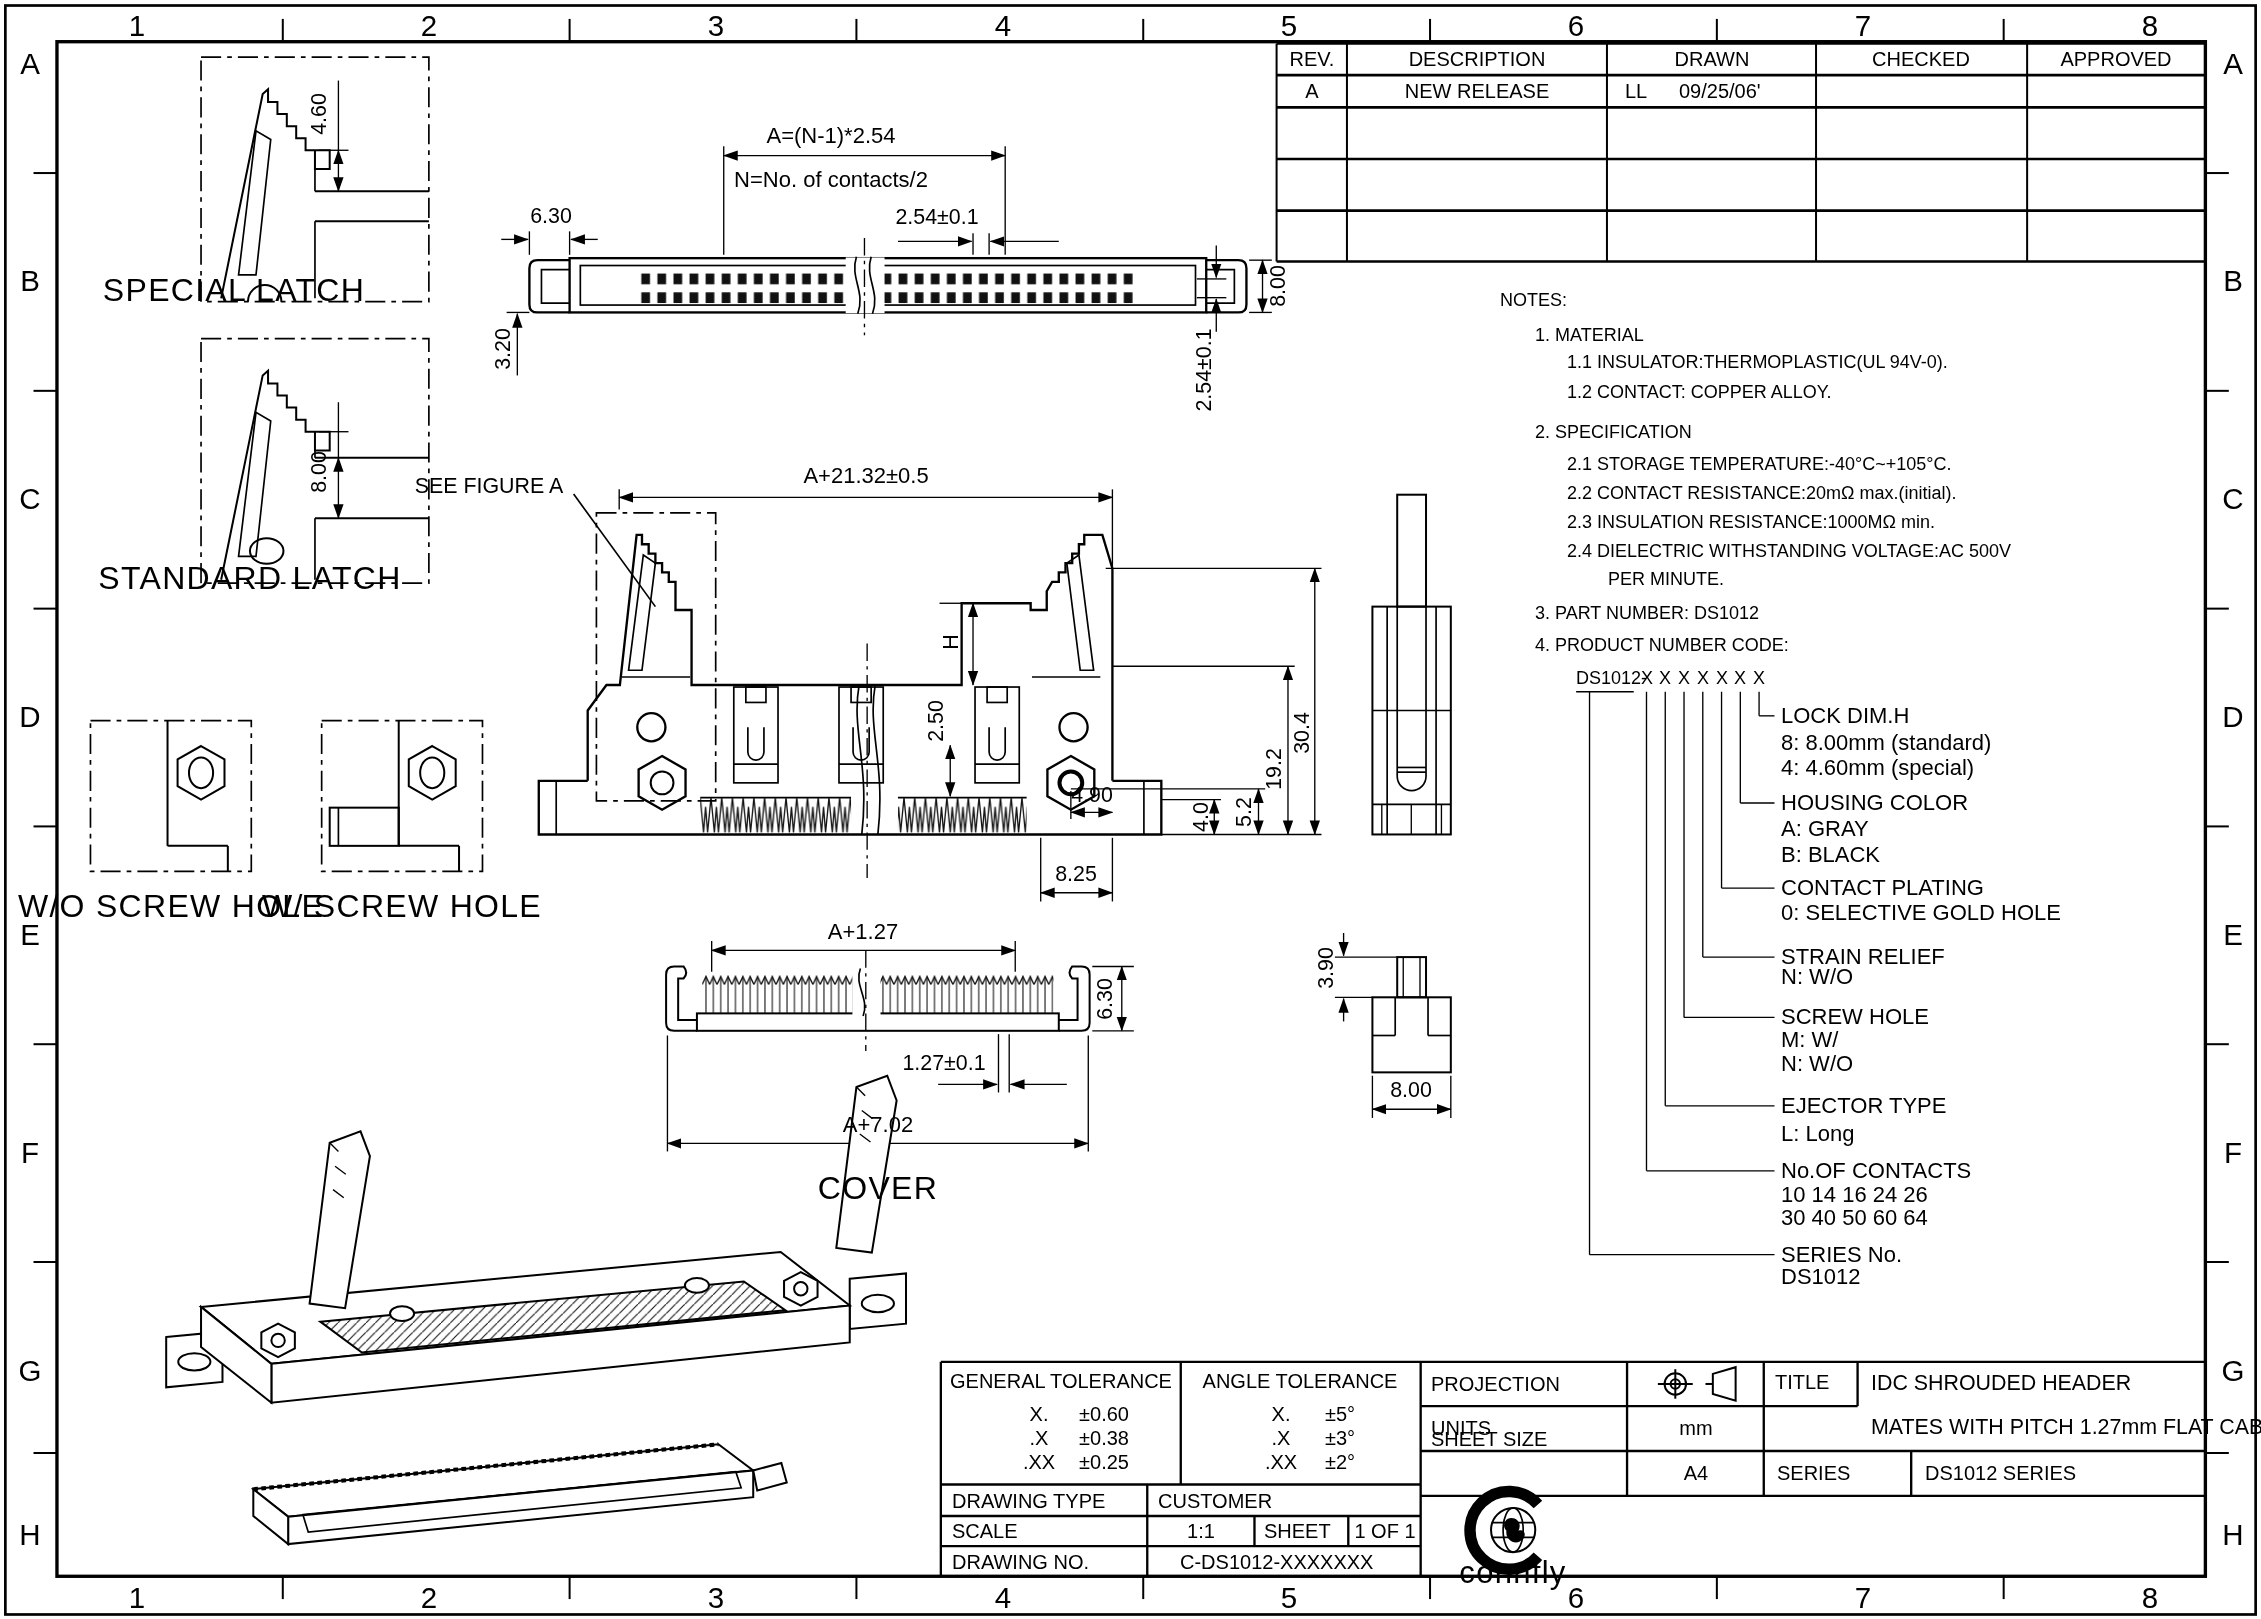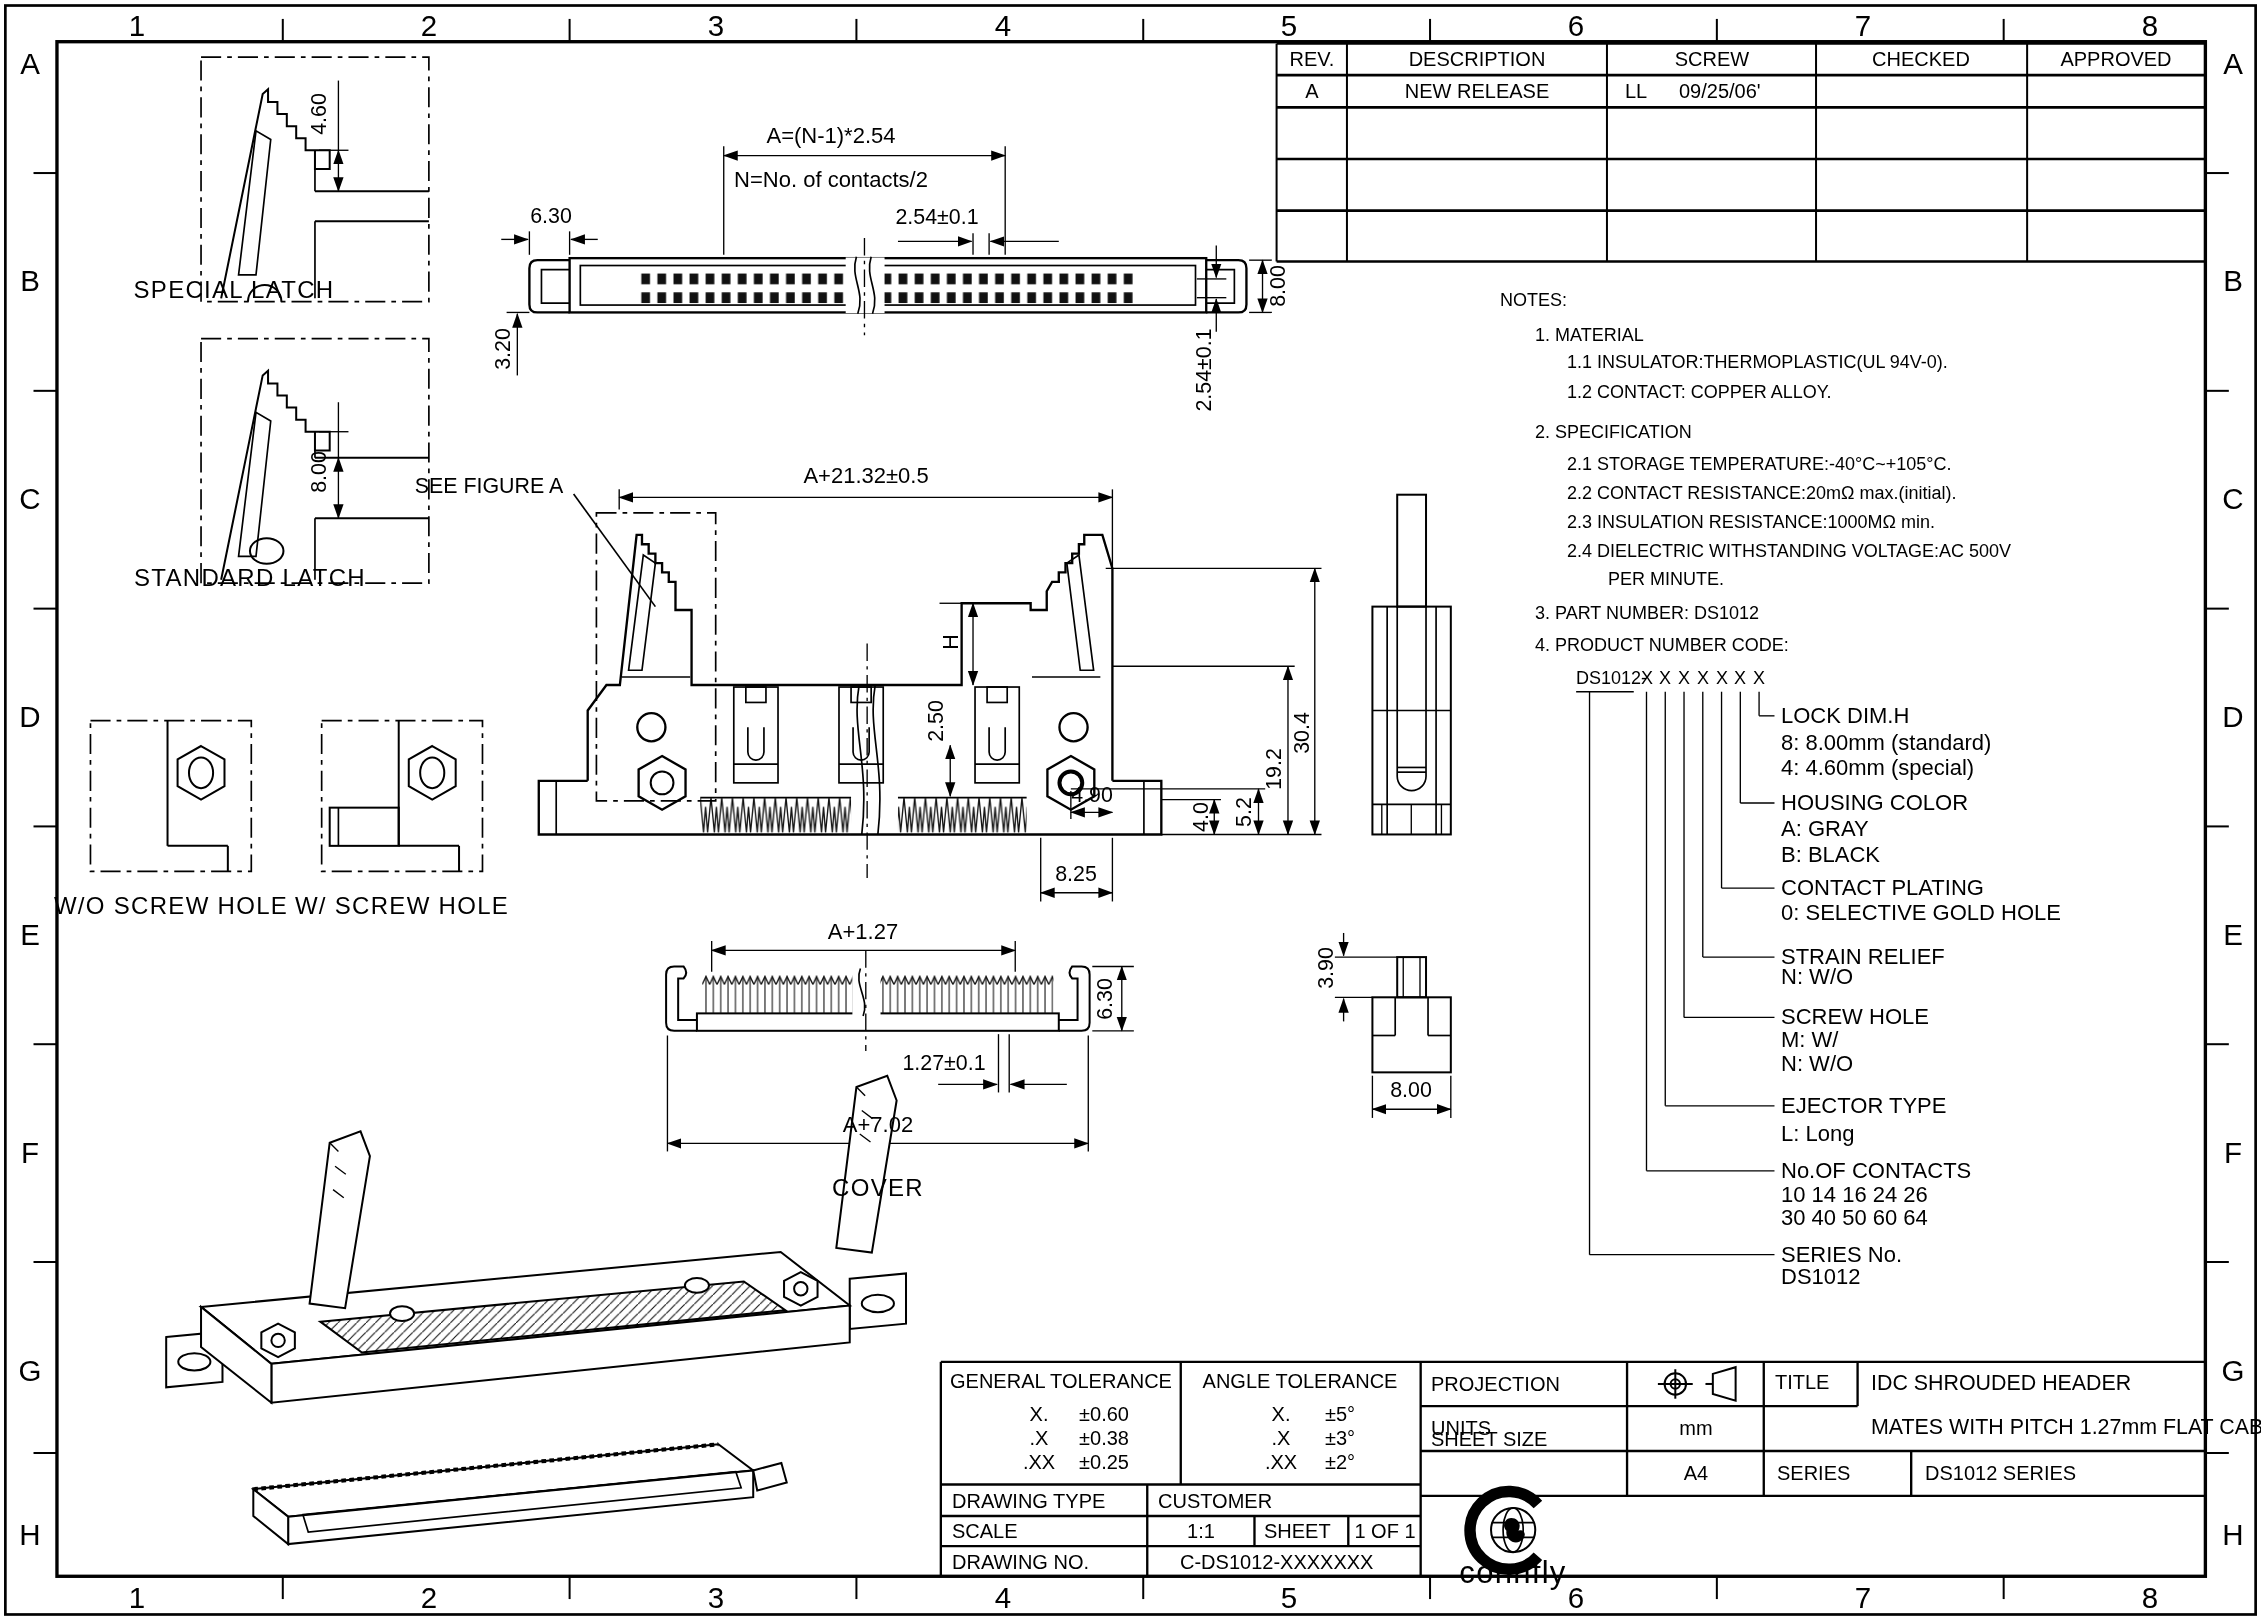--- a/index.html
+++ b/index.html
@@ -2,21 +2,21 @@
 <html style="font-size:10.7px"><head>
 <meta charset="utf-8">
 <style>
   html,body{margin:0;padding:0;background:#fff;}
   #sheet{position:relative;width:2261px;height:1620px;background:#fff;font-family:"Liberation Sans",sans-serif;color:#000;overflow:hidden;}
   #lines{position:absolute;left:0;top:0;}
   .t{position:absolute;white-space:nowrap;line-height:1;transform:translate(-50%,-50%);font-size:21.4px;color:#000;}
   .tl{position:absolute;white-space:nowrap;line-height:1;transform:translate(0,-50%);font-size:21.4px;color:#000;}
   .rot{position:absolute;white-space:nowrap;line-height:1;transform:translate(-50%,-50%) rotate(-90deg);font-size:21.4px;color:#000;}
   .border-label{font-size:29.5px;}
-  .view-label{font-size:24px;letter-spacing:1.3px;}
+  .view-label{font-size:32px;letter-spacing:1.3px;}
   .note{font-size:18px;}
   .small{font-size:20px;}
   .code-label{font-size:22px;}
   .logo-text{font-size:31px;font-weight:normal;letter-spacing:1.3px;}
   .bigdim{font-size:22px;}
 </style>
 </head>
 <body>
 
 <div id="sheet">
@@ -456,21 +456,21 @@
   <span class="t border-label" style="left:2233px;top:281px">B</span>
   <span class="t border-label" style="left:2233px;top:499px">C</span>
   <span class="t border-label" style="left:2233px;top:717px">D</span>
   <span class="t border-label" style="left:2233px;top:935px">E</span>
   <span class="t border-label" style="left:2233px;top:1153px">F</span>
   <span class="t border-label" style="left:2233px;top:1371px">G</span>
   <span class="t border-label" style="left:2233px;top:1535px">H</span>
 
   <span class="t small" style="left:1312px;top:59px">REV.</span>
   <span class="t small" style="left:1477px;top:59px">DESCRIPTION</span>
-  <span class="t small" style="left:1712px;top:59px">SCREW</span>
+  <span class="t small" style="left:1712px;top:59px">DRAWN</span>
   <span class="t small" style="left:1921px;top:59px">CHECKED</span>
   <span class="t small" style="left:2116px;top:59px">APPROVED</span>
   <span class="t small" style="left:1312px;top:91px">A</span>
   <span class="t small" style="left:1477px;top:91px">NEW RELEASE</span>
   <span class="tl small" style="left:1625px;top:91px">LL</span>
   <span class="tl small" style="left:1679px;top:91px">09/25/06'</span>
 
   <span class="rot" style="left:320px;top:114px">4.60</span>
   <span class="t view-label" style="left:234px;top:290px">SPECIAL LATCH</span>
   <span class="rot" style="left:320px;top:472px">8.00</span>

